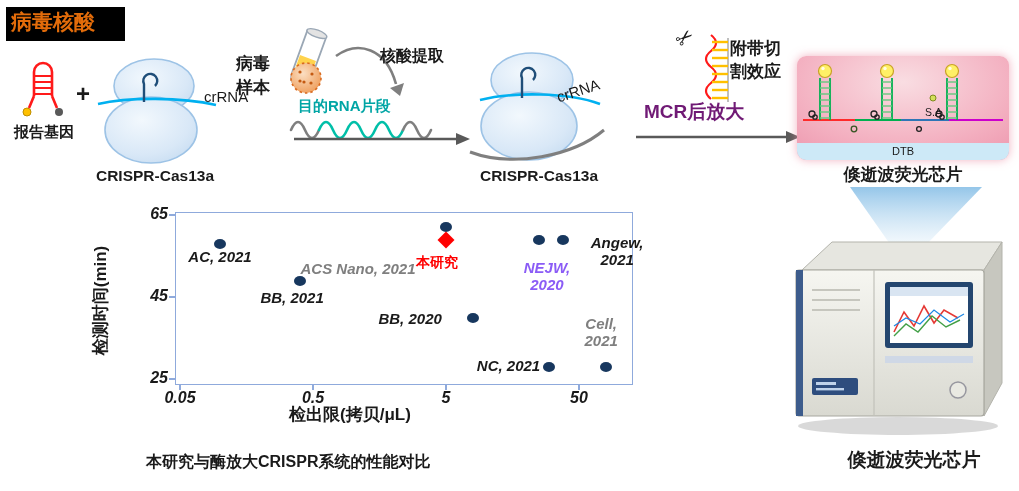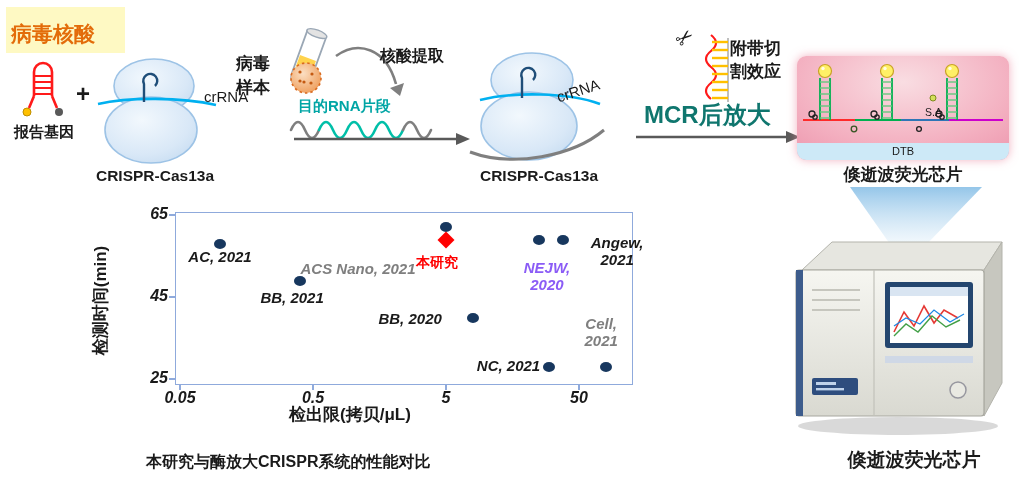--- a/index.html
+++ b/index.html
@@ -4,21 +4,21 @@
 <style>
   * { margin:0; padding:0; box-sizing:border-box; }
   body { font-family:"Liberation Sans","DejaVu Sans",sans-serif; background:#fff; }
   #app { position:relative; width:1019px; height:491px; background:#FFFFFF; overflow:hidden; color:#1A1A1A; }
   .lbl { position:absolute; }
   .abs { position:absolute; }
   .b { font-weight:bold; }
   .c { text-align:center; }
   .pre { white-space:pre-line; }
 
-  #title { left:6px; top:7px; font-size:21px; font-weight:bold; color:#E36C0A; background:#fef9c3; padding:13px 30px 5px 5px; }
+  #title { left:6px; top:7px; font-size:21px; font-weight:bold; color:#E36C0A; background:#000000; padding:1px 30px 5px 5px; }
 
   #reporter { left:12px; top:48px; }
   #reporter-label { left:2px; top:123px; width:84px; font-size:15px; }
   #plus { left:76px; top:80px; font-size:24px; }
 
   #cas1 { left:94px; top:52px; }
   #crrna1 { left:204px; top:88px; font-size:15px; }
   #cas1-name { left:84px; top:167px; width:142px; font-size:15.5px; }
 
   #sample-label { left:220px; top:28px; width:66px; font-size:17px; line-height:1.4;margin-top:24px; }
@@ -30,21 +30,21 @@
   #rna-arrow { left:292px; top:132px; }
 
   #cas2 { left:468px; top:44px; }
   #crrna2 { left:556px; top:82px; font-size:15px; transform:rotate(-18deg); }
   #cas2-name { left:468px; top:167px; width:142px; font-size:15.5px; }
 
   #scissors { left:676px; top:26px; font-size:21px; transform:rotate(-40deg); font-family:"DejaVu Sans",sans-serif; }
   #ladder { left:702px; top:32px; }
   #collateral-label { left:730px; top:38px; width:72px; font-size:17px; line-height:1.35; }
 
-  #mcr-label { left:644px; top:99px; font-size:24px; color:#0f766e; }
+  #mcr-label { left:644px; top:99px; font-size:19px; color:#701a75; }
   #mcr-arrow { left:634px; top:130px; }
 
   #chip { position:absolute; left:797px; top:56px; width:212px; height:104px; border-radius:9px;
           background: radial-gradient(120% 140% at 50% 25%, #F9DDE2 0%, #F3AEBF 45%, #EA8CA5 78%, #F2B4C2 100%);
           box-shadow:0 0 10px rgba(236,145,167,0.7); }
   #chip svg { position:absolute; left:0; top:0; }
   .dtb-strip { position:absolute; left:0; bottom:0; width:100%; height:17px; background:#CDE9F7;
                border-radius:0 0 9px 9px; text-align:center; font-size:11px; line-height:17px; color:#1A1A1A; }
   #chip-caption { left:804px; top:163px; width:198px; font-size:17px; }
   #funnel { left:800px; top:185px; }

